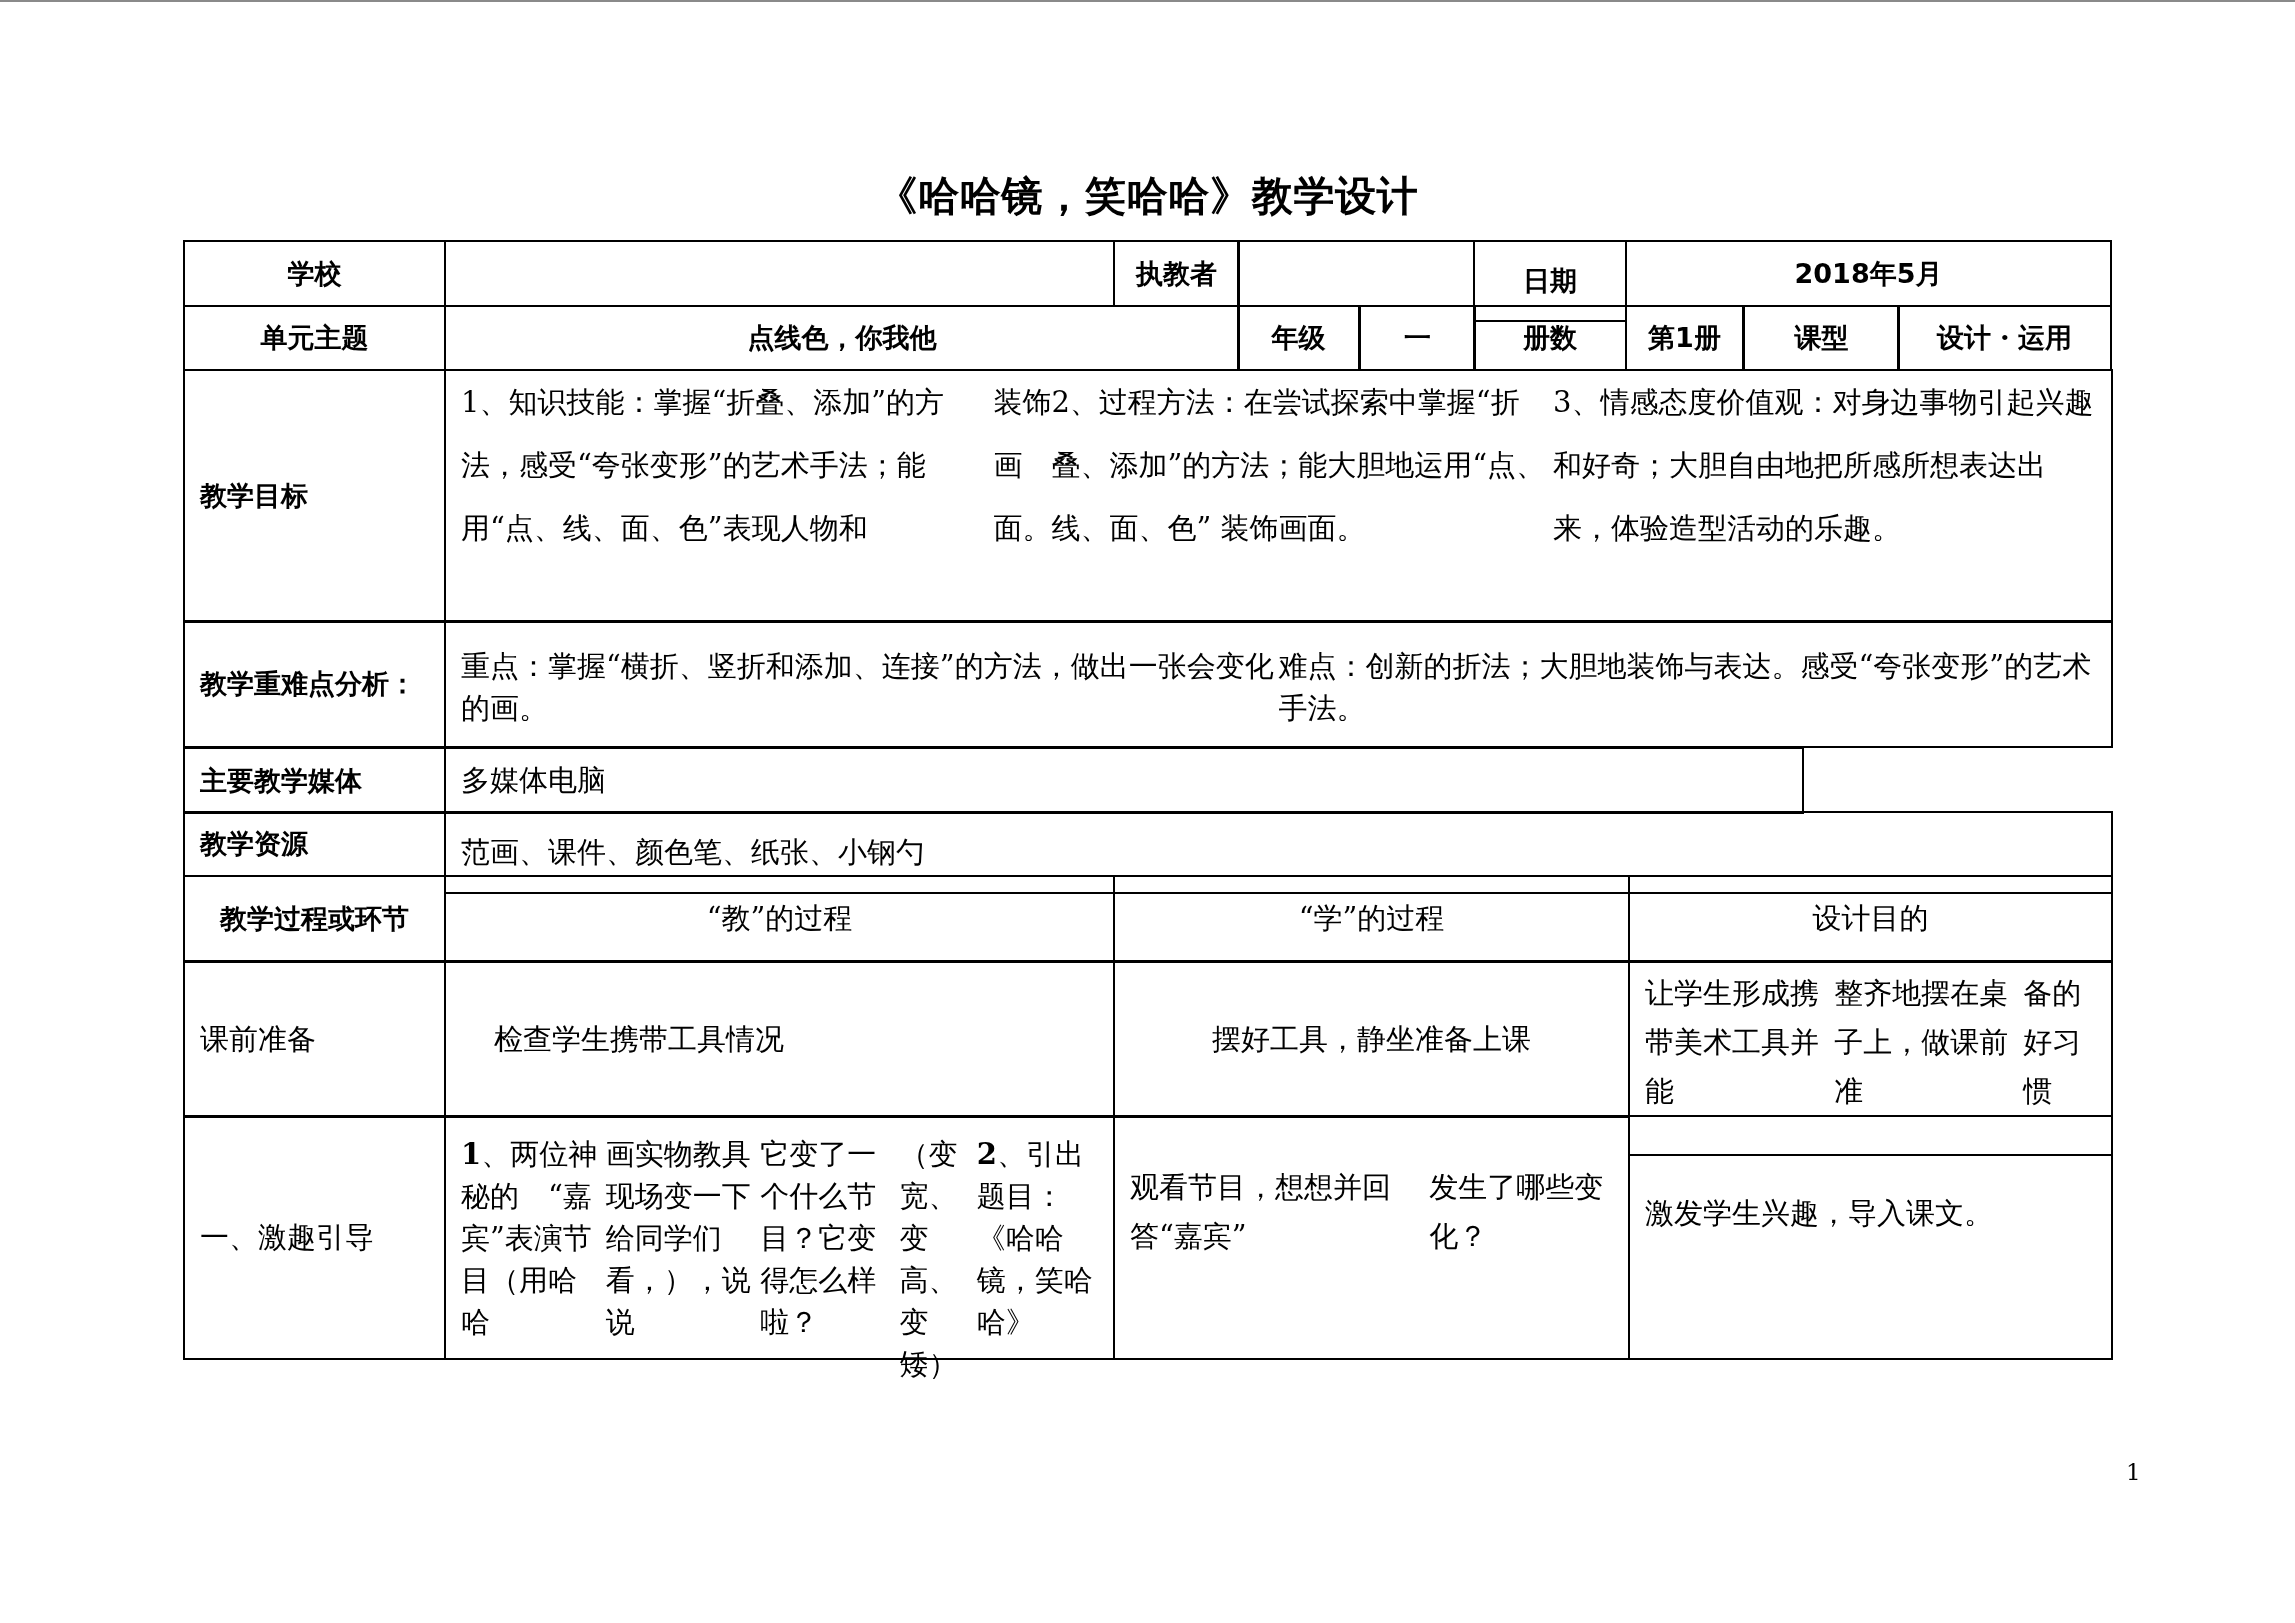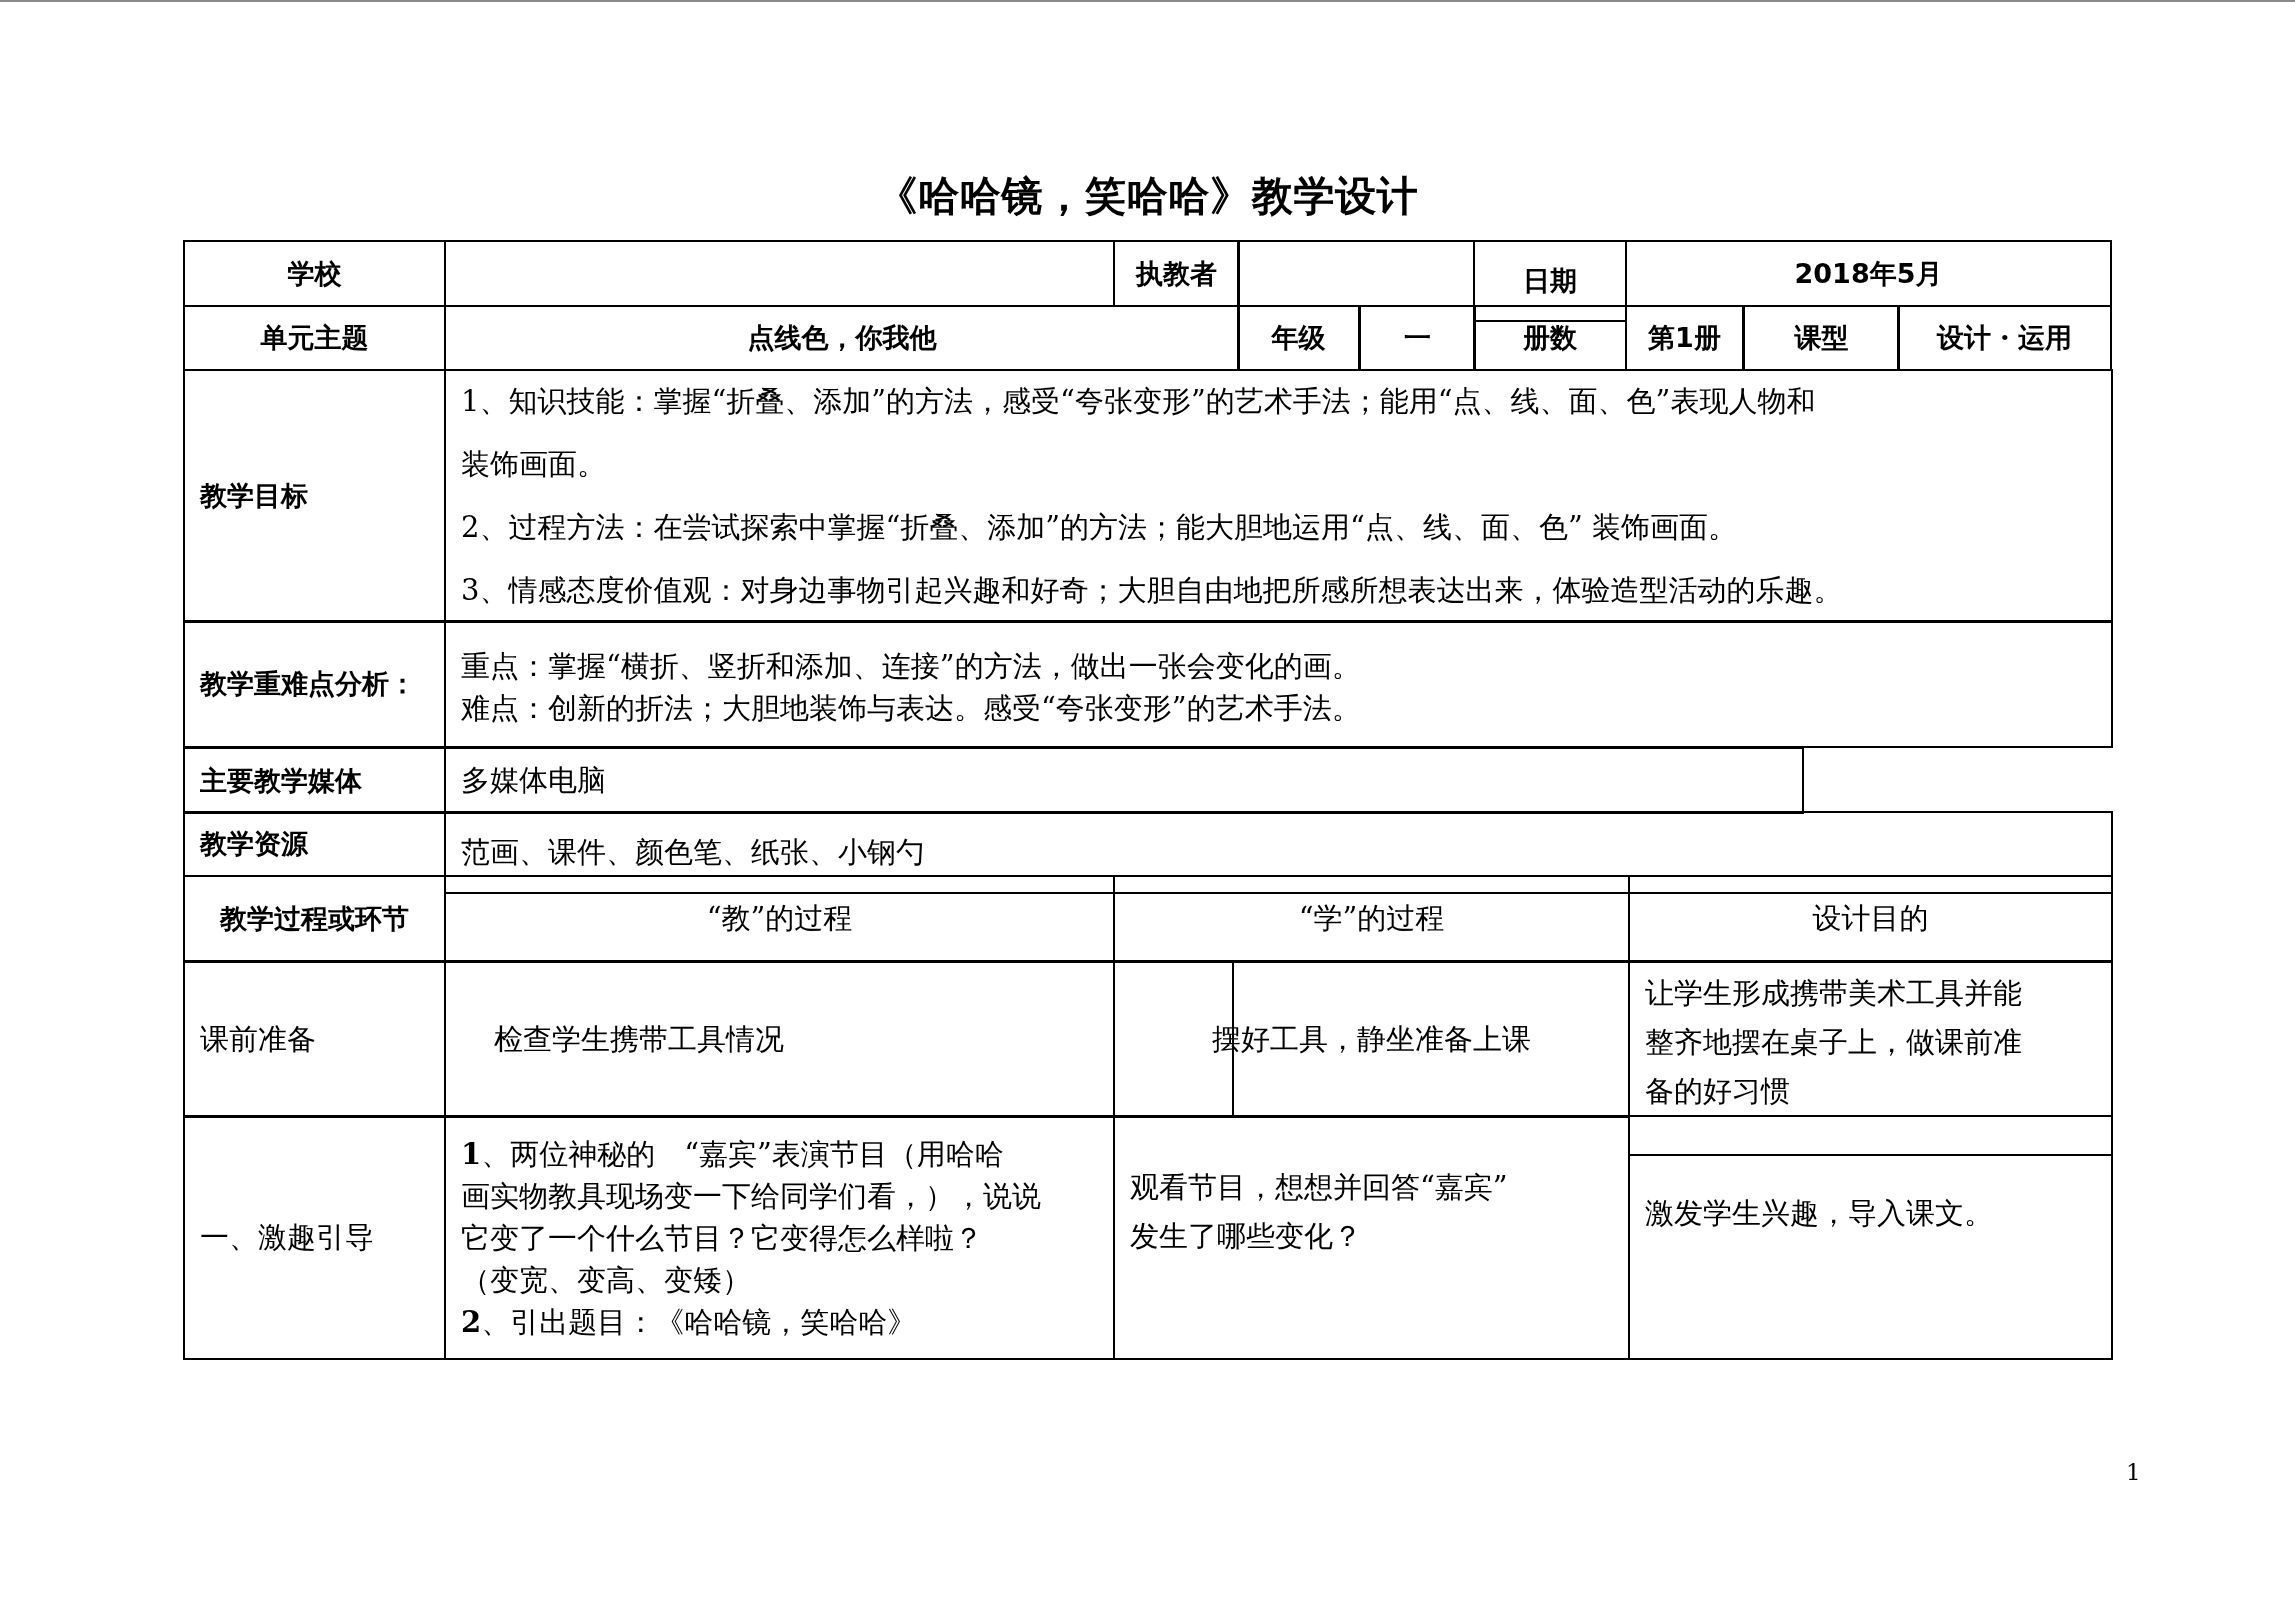--- a/index.html
+++ b/index.html
@@ -7,21 +7,21 @@
          font-family:"DejaVu Serif","Liberation Serif",serif; color:#000; }
   .topline { position:absolute; left:0; top:0; width:2295px; height:2px; background:#8a8a8a; }
   .title { position:absolute; left:0; width:2295px; top:169px; text-align:center;
            font-family:"DejaVu Sans","Liberation Sans",sans-serif; font-weight:bold;
            font-size:41px; letter-spacing:0.7px; }
   .cell { position:absolute; box-sizing:border-box; border:2px solid #000;
           display:flex; align-items:center; font-size:29px; line-height:1.45; }
   .cell.bold { font-family:"DejaVu Sans","Liberation Sans",sans-serif; font-weight:bold; font-size:27px; }
   .center { justify-content:center; text-align:center; }
   .left { justify-content:flex-start; padding-left:15px; padding-right:15px; }
-  .col { flex-direction:column; align-items:flex-start; justify-content:center; }
+  .col { flex-direction:row; align-items:flex-start; justify-content:center; }
   .goals p { margin:0; line-height:63px; }
   .tight p { margin:0; line-height:42px; }
   .proc p { margin:0; line-height:42px; }
   .pagenum { position:absolute; left:2126px; top:1459px; font-size:23px; }
   b.num { font-weight:bold; }
 </style>
 </head>
 <body>
 
 <div class="topline"></div>
@@ -65,21 +65,21 @@
 
   <div class="cell bold left" style="left:183px;top:811px;width:263px;height:66px;">教学资源</div>
   <div class="cell left" style="left:444px;top:811px;width:1669px;height:83px;">范画、课件、颜色笔、纸张、小钢勺</div>
 
   <div class="cell bold center" style="left:183px;top:875px;width:263px;height:87px;">教学过程或环节</div>
   <div class="cell center" style="left:444px;top:875px;width:671px;height:87px;">“教”的过程</div>
   <div class="cell center" style="left:1113px;top:875px;width:517px;height:87px;">“学”的过程</div>
   <div class="cell center" style="left:1628px;top:875px;width:485px;height:87px;">设计目的</div>
 
   <div class="cell left" style="left:183px;top:961px;width:263px;height:157px;">课前准备</div>
-  <div class="cell left" style="left:444px;top:961px;width:790px;height:157px;padding-left:48px;">检查学生携带工具情况</div>
+  <div class="cell left" style="left:444px;top:961px;width:671px;height:157px;padding-left:48px;">检查学生携带工具情况</div>
   <div class="cell center" style="left:1113px;top:961px;width:517px;height:157px;">摆好工具，静坐准备上课</div>
   <div class="cell col left proc" style="left:1628px;top:961px;width:485px;height:195px;justify-content:flex-start;padding-top:5.5px;">
     <p style="line-height:49px;">让学生形成携带美术工具并能</p>
     <p style="line-height:49px;">整齐地摆在桌子上，做课前准</p>
     <p style="line-height:49px;">备的好习惯</p>
   </div>
 
   <div class="cell left" style="left:183px;top:1115px;width:263px;height:245px;">一、激趣引导</div>
   <div class="cell col left proc" style="left:444px;top:1115px;width:671px;height:245px;justify-content:flex-start;padding-top:16.4px;">
     <p><b class="num">1</b><span>、两位神秘的　“嘉宾”表演节目（用哈哈</span></p>

